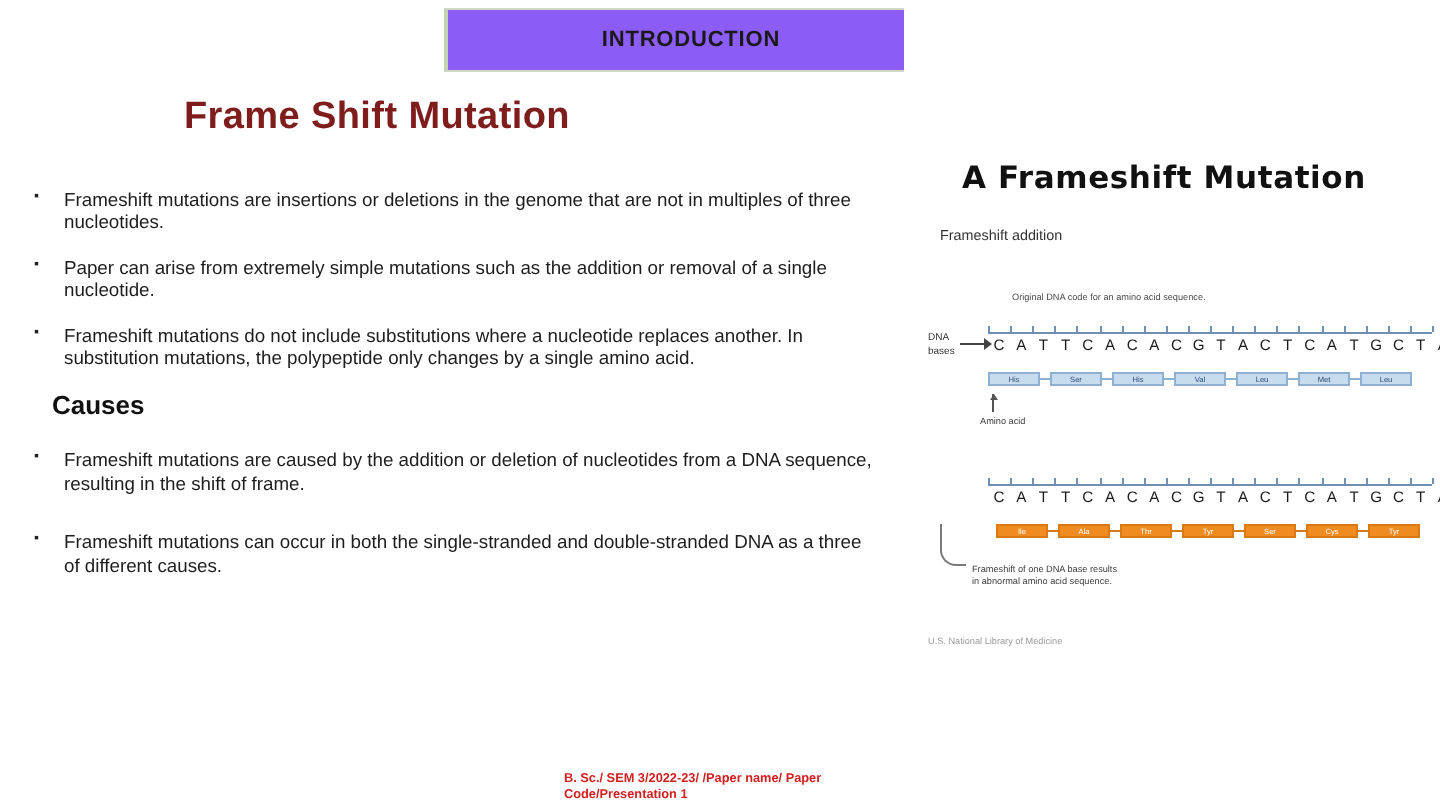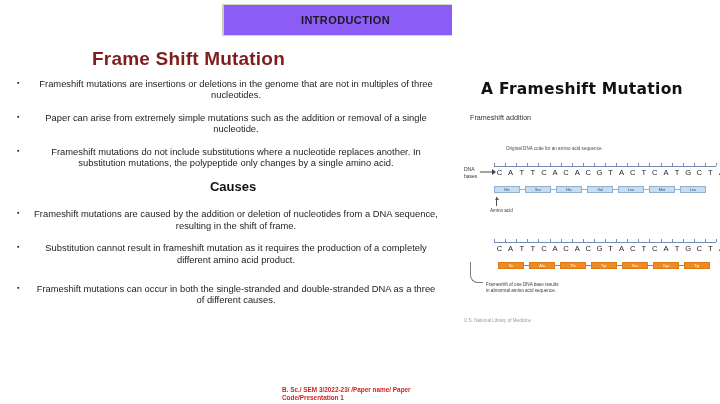--- a/index.html
+++ b/index.html
@@ -67,23 +67,22 @@
     left: 92px;
     top: 6px;
     font-size: 19px;
     font-weight: bold;
     color: #7f1d1d;
     letter-spacing: 0.2px;
   }
   .bullets {
     position: absolute;
     left: 10px;
-    top: 36px;
+    top: 52px;
     width: 430px;
-    text-align: center;
   }
   .bullet {
     position: relative;
     padding-left: 22px;
     margin-bottom: 11px;
     font-size: 9.4px;
     line-height: 11.4px;
     color: #1d1d1d;
   }
   .bullet::before {
@@ -300,21 +299,20 @@
     <div class="main-title">Frame Shift Mutation</div>
 
     <div class="bullets">
       <div class="bullet">Frameshift mutations are insertions or deletions in the genome that are not in multiples of  three nucleotides.</div>
       <div class="bullet">Paper can  arise from extremely simple mutations such as the addition or removal of a single  nucleotide.</div>
       <div class="bullet">Frameshift mutations do not include substitutions where a nucleotide replaces another. In  substitution mutations, the polypeptide only changes by a single amino acid.</div>
 
       <div class="section-head">Causes</div>
 
       <div class="bullet">Frameshift mutations are caused by the addition or deletion of nucleotides from a DNA  sequence, resulting in the shift of frame.</div>
-      <div class="bullet">Substitution cannot result in frameshift mutation as it requires the production of a  completely different amino acid product.</div>
       <div class="spacer-sm"></div>
       <div class="bullet">Frameshift mutations can occur in both the single-stranded and double-stranded DNA as  a three of different causes.</div>
     </div>
   </div>
 
   <div class="footer-note">
     <div>B. Sc./ SEM 3/2022-23/ /Paper name/ Paper</div>
     <div>Code/Presentation  1</div>
   </div>
 

